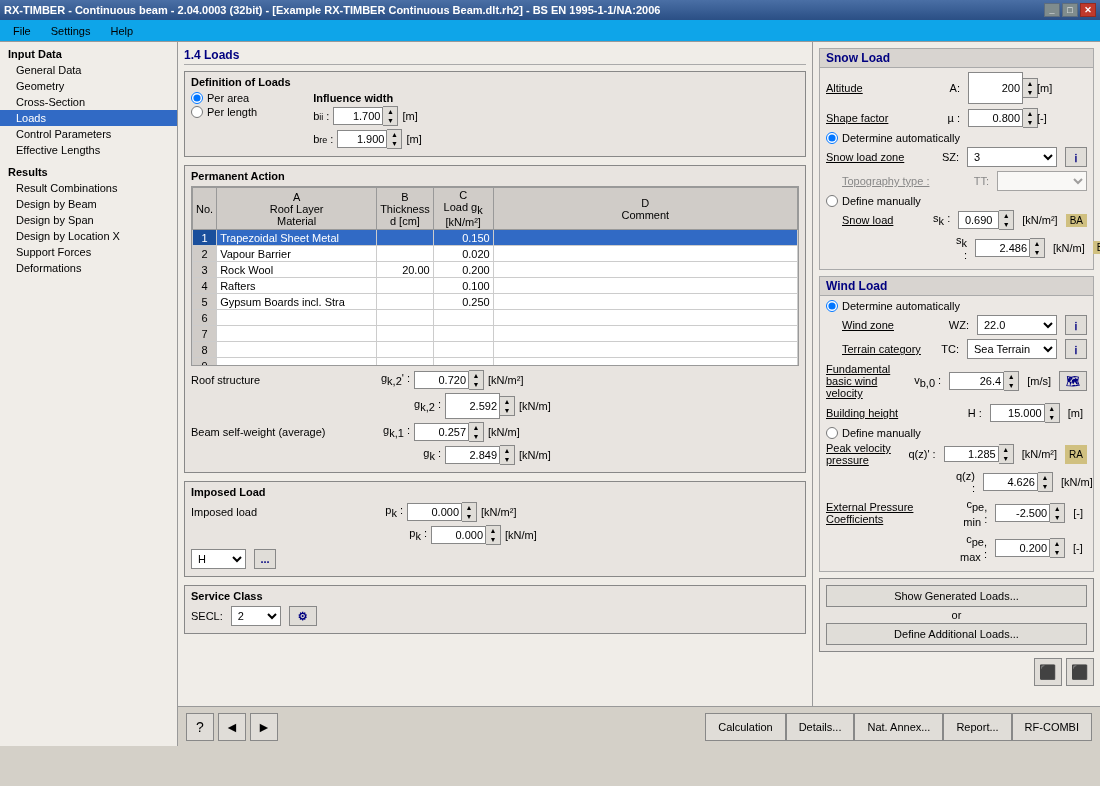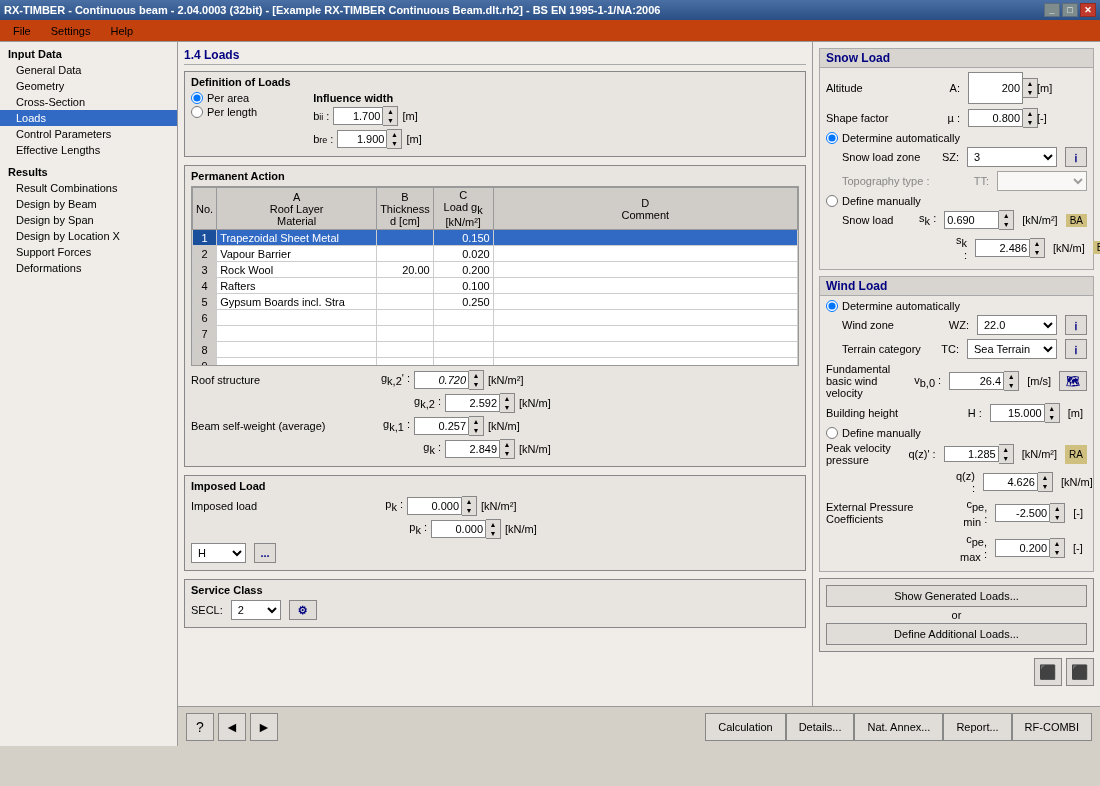--- a/index.html
+++ b/index.html
@@ -22,21 +22,21 @@
       width: 16px; height: 14px;
       background: #c0392b; border: 1px solid #922b21;
       color: white; font-size: 9px; cursor: pointer;
       display: flex; align-items: center; justify-content: center;
     }
     .title-bar-btn.min { background: #7f8c8d; border-color: #5d6d7e; }
     .title-bar-btn.max { background: #7f8c8d; border-color: #5d6d7e; }
 
     
     .menu-bar {
-      background: #c2410c;
+      background: #0ea5e9;
       height: 22px;
       display: flex;
       align-items: center;
       padding: 0 4px;
       border-bottom: 1px solid #999;
       gap: 2px;
     }
     .menu-item {
       padding: 2px 8px;
       cursor: pointer;
@@ -214,21 +214,21 @@
       overflow-y: auto;
     }
 
     
     .field-row {
       display: flex;
       align-items: center;
       margin-bottom: 4px;
       gap: 4px;
     }
-    .field-label { flex: 1; color: #000; }
+    .field-label { flex: 1; color: #000; text-decoration: underline; }
     .field-code { width: 35px; color: #000; text-align: right; padding-right: 4px; }
     .field-input { width: 65px; }
     .field-unit { width: 50px; color: #000; }
 
     
     .info-btn {
       width: 22px;
       height: 20px;
       background: #e0ddd8;
       border: 1px solid #888;
@@ -476,32 +476,32 @@
                   </tr>
 
               </tbody>
             </table>
           </div>
 
           <div class="value-row">
             <span style="min-width:180px;">Roof structure</span>
             <span style="width:35px; text-align:right;">g<sub>k,2</sub>' :</span>
             <div class="spinner-input">
-              <input type="text" value="0.720" style="width: 55px; height: 18px; border: 1px solid rgb(136, 136, 136); text-align: right; font-size: 11px; font-style: italic;">
+              <input type="text" value="0.720" style="width: 55px; height: 18px; border: 1px solid rgb(136, 136, 136); text-align: right; font-size: 11px;">
               <div class="spinner-btns">
                 <button class="spin-btn">▲</button>
                 <button class="spin-btn">▼</button>
               </div>
             </div>
             <span>[kN/m²]</span>
           </div>
           <div class="value-row" style="margin-left:215px;">
             <span style="width:35px; text-align:right;">g<sub>k,2</sub> :</span>
             <div class="spinner-input">
-              <input type="text" value="2.592" style="width: 55px; height: 18px; border: 1px solid rgb(136, 136, 136); text-align: right; font-size: 11px;">
+              <input type="text" value="2.592" style="width: 55px; height: 26px; border: 1px solid rgb(136, 136, 136); text-align: right; font-size: 11px;">
               <div class="spinner-btns">
                 <button class="spin-btn">▲</button>
                 <button class="spin-btn">▼</button>
               </div>
             </div>
             <span>[kN/m]</span>
           </div>
           <div class="value-row">
             <span style="min-width:180px;">Beam self-weight (average)</span>
             <span style="width:35px; text-align:right;">g<sub>k,1</sub> :</span>
@@ -603,21 +603,21 @@
               </div>
             </div>
             <span class="field-unit">[-]</span>
           </div>
 
           <div class="sub-radio">
             <input type="radio" name="snowdef" checked="" style="">
             <span>Determine automatically</span>
           </div>
 
-          <div class="field-row" style="margin-left:16px;">
+          <div class="field-row" style="">
             <span class="field-label">Snow load zone</span>
             <span class="field-code">SZ:</span>
             <select style="width:90px; height:20px;">
               <option>3</option><option>1</option><option>2</option><option>4</option><option>5</option>
             </select>
             <button class="info-btn" style="margin-left:4px;">ℹ</button>
           </div>
 
           <div class="field-row" style="margin-left:16px;">
             <span class="field-label" style="color:#888;">Topography type :</span>
@@ -629,21 +629,21 @@
 
           <div class="sub-radio">
             <input type="radio" name="snowdef" style="">
             <span>Define manually</span>
           </div>
 
           <div class="field-row" style="margin-left:16px;">
             <span class="field-label">Snow load</span>
             <span class="field-code">s<sub>k</sub> :</span>
             <div class="spinner-input">
-              <input type="text" value="0.690" style="width: 55px; height: 18px; border: 1px solid rgb(136, 136, 136); text-align: left; font-size: 11px;">
+              <input type="text" value="0.690" style="width: 41px; height: 18px; border: 1px solid rgb(136, 136, 136); text-align: center; font-size: 11px;">
               <div class="spinner-btns">
                 <button class="spin-btn">▲</button>
                 <button class="spin-btn">▼</button>
               </div>
             </div>
             <span style="margin:0 4px;">[kN/m²]</span>
             <span style="background:#d0c080; padding:1px 4px; font-size:10px;">BA</span>
           </div>
 
           <div class="field-row" style="margin-left:130px;">

